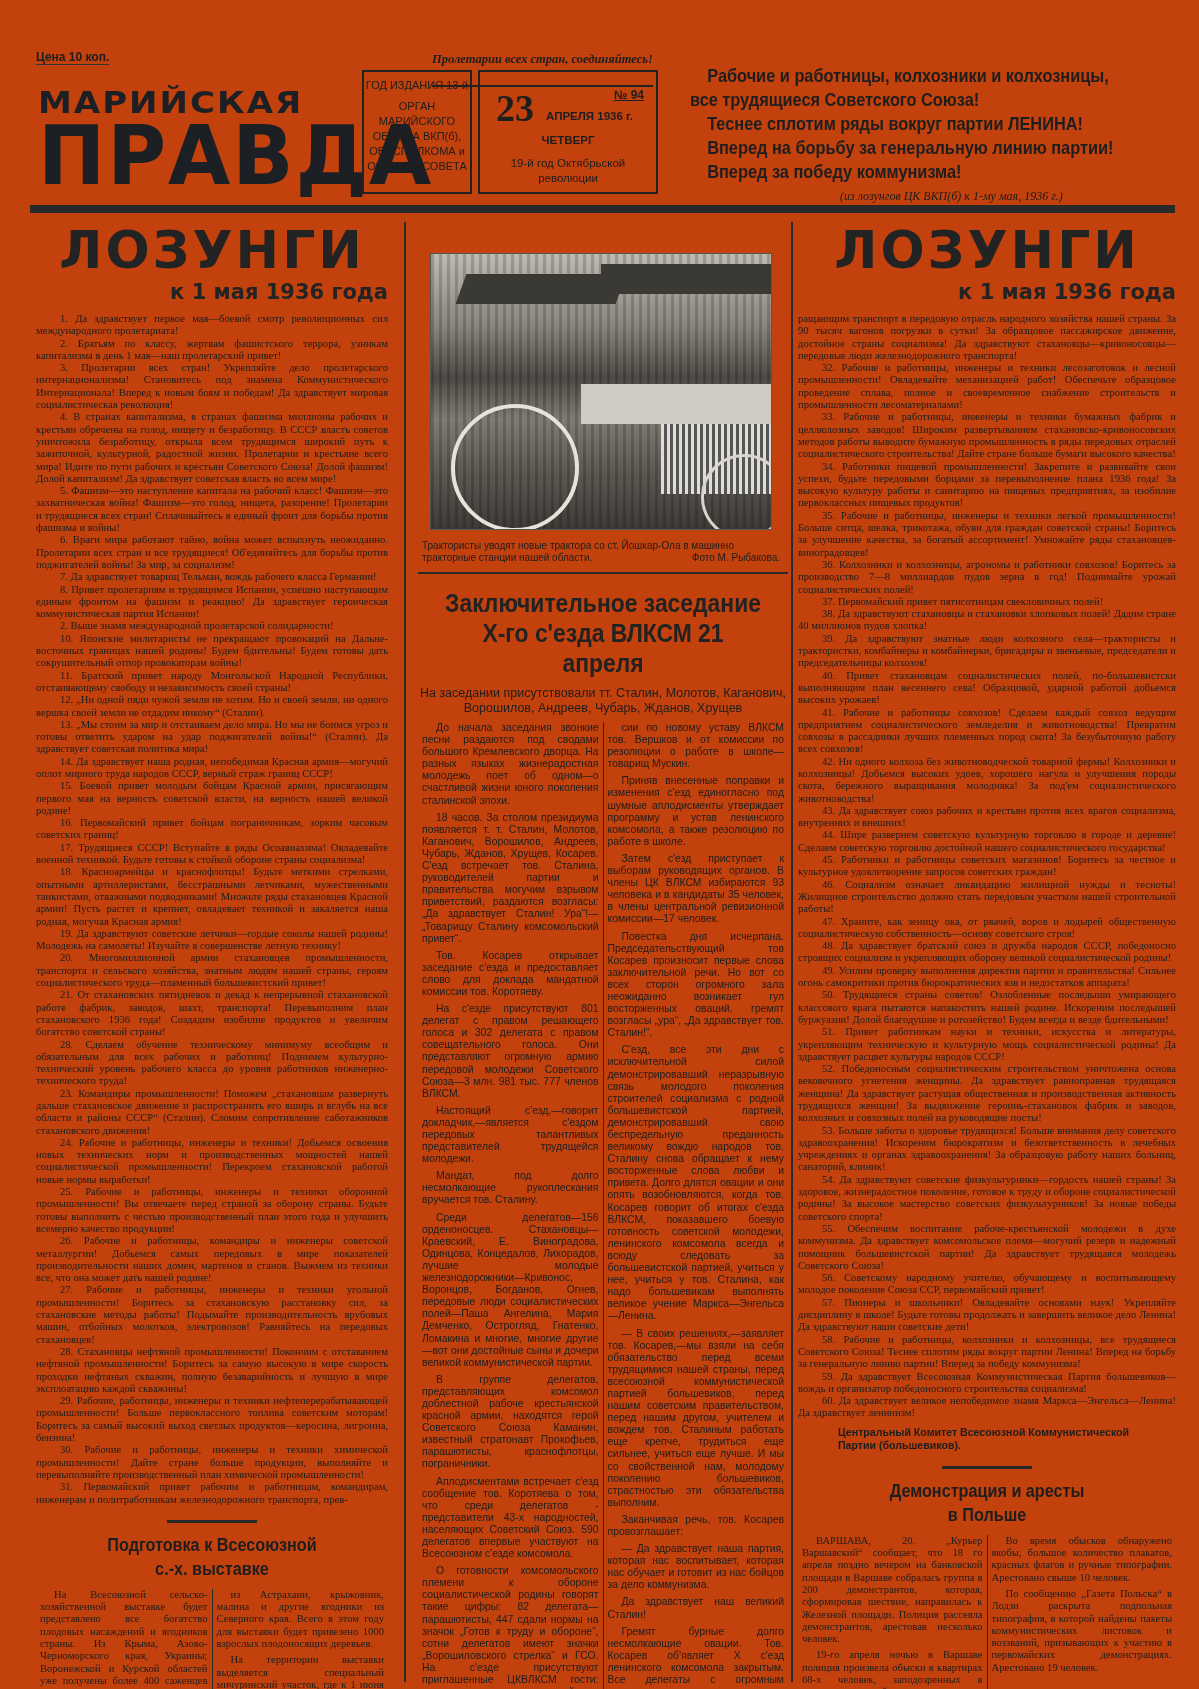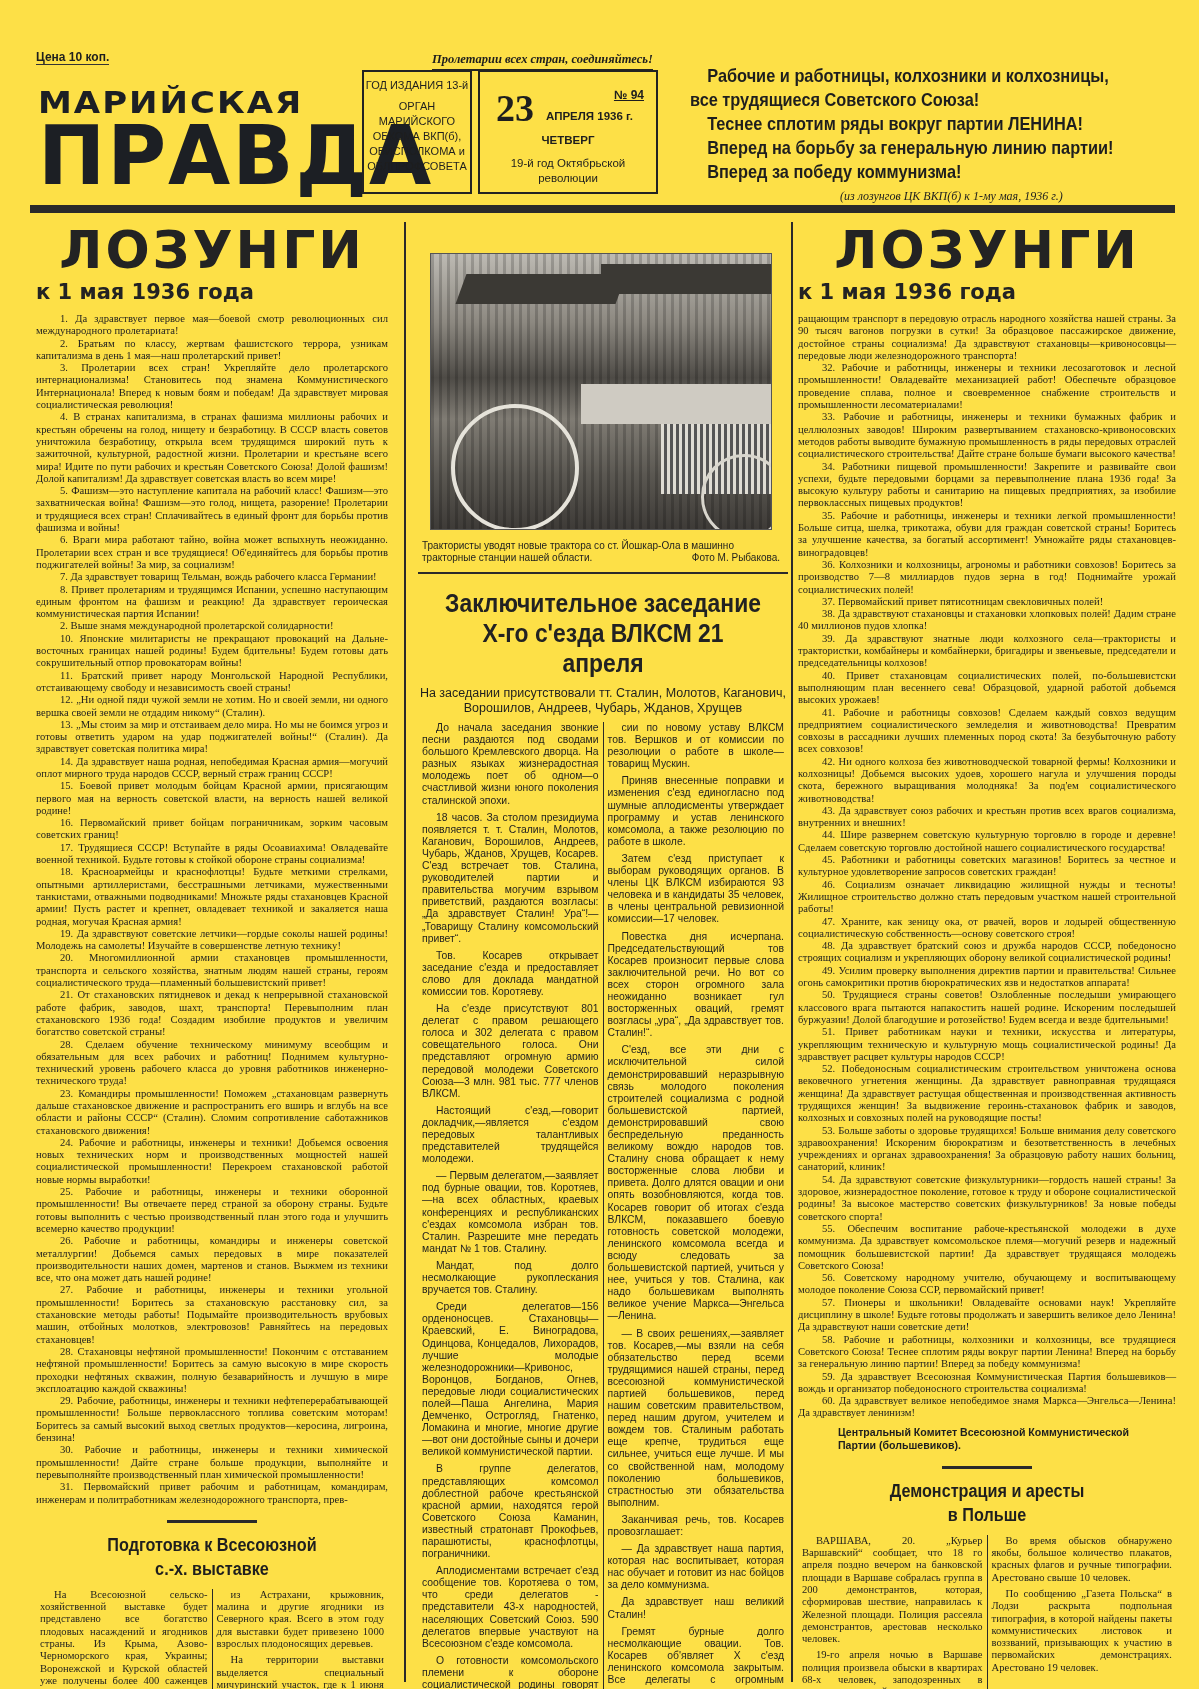--- a/index.html
+++ b/index.html
@@ -3,23 +3,23 @@
 <meta charset="utf-8">
 <style>
   html, body { margin: 0; padding: 0; }
   body {
     width: 1199px; height: 1689px; overflow: hidden;
     background: #d9d6cf;
     font-family: "Liberation Serif", serif;
     color: #1e1e1e;
     position: relative;
   }
-  .page { position: absolute; left: 0; top: 0; width: 1199px; height: 1689px; background: #fde047; }
+  .page { position: absolute; left: 0; top: 0; width: 1199px; height: 1689px; background: #c2410c; }
   .price { position: absolute; left: 36px; top: 50px; font-size: 12px; font-family: "Liberation Sans", sans-serif; font-weight: bold; border-bottom: 1px solid #333; }
-  .motto { position: absolute; left: 432px; top: 52px; font-size: 12.5px; font-style: italic; font-weight: bold; border-bottom: 2px solid #222; padding-bottom: 2px; }
+  .motto { position: absolute; left: 432px; top: 52px; font-size: 12.5px; font-style: italic; font-weight: bold; border-bottom: 2px solid #222; padding-bottom: 18px; }
   .masthead-top { position: absolute; left: 38px; top: 84px; font-family: "DejaVu Sans", sans-serif; font-weight: bold; font-size: 34px; letter-spacing: 2px; color: #1c1f24; transform: scaleY(0.9); transform-origin: left top; }
   .masthead-main { position: absolute; left: 38px; top: 108px; font-family: "DejaVu Sans", sans-serif; font-weight: bold; font-size: 82px; letter-spacing: 2px; color: #1c1f24; transform: scaleX(0.98); transform-origin: left top; }
   .organ-box { position: absolute; left: 362px; top: 70px; width: 110px; height: 124px; border-left: 2px solid #222; border-right: 2px solid #222; border-top: 2px solid #222; border-bottom: 2px solid #222; text-align: center; font-family: "Liberation Sans", sans-serif; font-size: 11px; line-height: 15px; padding-top: 6px; box-sizing: border-box; }
   .organ-box .year { font-size: 11px; margin-bottom: 6px; }
   .date-box { position: absolute; left: 478px; top: 70px; width: 180px; height: 124px; border: 2px solid #222; box-sizing: border-box; font-family: "Liberation Sans", sans-serif; text-align: center; }
   .date-day { position: absolute; left: 16px; top: 14px; font-size: 38px; font-family: "Liberation Serif", serif; font-weight: bold; }
   .date-no { position: absolute; right: 12px; top: 16px; font-size: 12px; font-weight: bold; text-decoration: underline; }
   .date-month { position: absolute; left: 66px; top: 38px; font-size: 11.5px; font-weight: bold; }
   .date-weekday { position: absolute; left: 0; right: 0; top: 62px; font-size: 11.5px; font-weight: bold; }
   .date-rev { position: absolute; left: 0; right: 0; top: 84px; font-size: 11.5px; line-height: 15px; }
@@ -29,21 +29,21 @@
   .header-source { position: absolute; left: 840px; top: 189px; font-style: italic; font-size: 12px; }
   .top-rule { position: absolute; left: 30px; top: 205px; width: 1145px; height: 8px; background: #2a2a2a; }
 
   .col { position: absolute; box-sizing: border-box; }
   .col-left { left: 36px; top: 215px; width: 352px; }
   .col-mid { left: 418px; top: 215px; width: 370px; }
   .col-right { left: 798px; top: 215px; width: 378px; }
   .vrule { position: absolute; width: 2px; background: #2a2a2a; }
 
   .lozungi-title { text-align: center; font-family: "DejaVu Sans", sans-serif; font-weight: bold; font-size: 52px; letter-spacing: 3px; line-height: 58px; margin-top: 6px; color: #232323; }
-  .lozungi-sub { text-align: left; font-family: "DejaVu Sans", sans-serif; font-weight: bold; font-size: 21px; line-height: 26px; margin-bottom: 8px; color: #232323; }
+  .lozungi-sub { text-align: right; font-family: "DejaVu Sans", sans-serif; font-weight: bold; font-size: 21px; line-height: 26px; margin-bottom: 8px; color: #232323; }
   .slogans { font-size: 10.6px; line-height: 12.3px; text-align: justify; }
   .slogans p { margin: 0; text-indent: 24px; }
 
   .photo { width: 340px; height: 275px; margin: 38px 0 0 12px; background:
       repeating-linear-gradient(90deg, rgba(0,0,0,0.18) 0 3px, rgba(255,255,255,0.0) 3px 8px),
       linear-gradient(180deg, #bdbab3 0%, #8c8880 25%, #4e4b46 45%, #807c74 60%, #5b5852 80%, #3e3b37 100%);
     position: relative; overflow: hidden; border: 1px solid #555; }
   .photo .wheel1 { position: absolute; left: 20px; top: 150px; width: 120px; height: 120px; border-radius: 50%; border: 4px solid #e6e3da; }
   .photo .wheel2 { position: absolute; left: 270px; top: 200px; width: 80px; height: 80px; border-radius: 50%; border: 3px solid #d9d6cd; }
   .photo .hood { position: absolute; left: 150px; top: 130px; width: 190px; height: 40px; background: #cfcbc2; }
@@ -184,21 +184,20 @@
       <div>Х-го с'езда ВЛКСМ 21 апреля</div>
     </div>
     <div class="article-lead">На заседании присутствовали тт. Сталин, Молотов, Каганович, Ворошилов, Андреев, Чубарь, Жданов, Хрущев</div>
     <div class="two-col">
       <div class="c">
         <p>До начала заседания звонкие песни раздаются под сводами большого Кремлевского дворца. На разных языках жизнерадостная молодежь поет об одном—о счастливой жизни юного поколения сталинской эпохи.</p>
         <p>18 часов. За столом президиума появляется т. т. Сталин, Молотов, Каганович, Ворошилов, Андреев, Чубарь, Жданов, Хрущев, Косарев. С'езд встречает тов. Сталина, руководителей партии и правительства могучим взрывом приветствий, раздаются возгласы: „Да здравствует Сталин! Ура“!—„Товарищу Сталину комсомольский привет“.</p>
         <p>Тов. Косарев открывает заседание с'езда и предоставляет слово для доклада мандатной комиссии тов. Коротяеву.</p>
         <p>На с'езде присутствуют 801 делегат с правом решающего голоса и 302 делегата с правом совещательного голоса. Они представляют огромную армию передовой молодежи Советского Союза—3 млн. 981 тыс. 777 членов ВЛКСМ.</p>
         <p>Настоящий с'езд,—говорит докладчик,—является с'ездом передовых талантливых представителей трудящейся молодежи.</p>
-        <p>— Первым делегатом,—заявляет под бурные овации, тов. Коротяев, —на всех областных, краевых конференциях и республиканских с'ездах комсомола избран тов. Сталин. Разрешите мне передать мандат № 1 тов. Сталину.</p>
         <p>Мандат, под долго несмолкающие рукоплескания вручается тов. Сталину.</p>
         <p>Среди делегатов—156 орденоносцев. Стахановцы—Краевский, Е. Виноградова, Одинцова, Концедалов, Лихорадов, лучшие молодые железнодорожники—Кривонос, Воронцов, Богданов, Огнев, передовые люди социалистических полей—Паша Ангелина, Мария Демченко, Острогляд, Гнатенко, Ломакина и многие, многие другие—вот они достойные сыны и дочери великой коммунистической партии.</p>
         <p>В группе делегатов, представляющих комсомол доблестной рабоче крестьянской красной армии, находятся герой Советского Союза Каманин, известный стратонавт Прокофьев, парашютисты, краснофлотцы, пограничники.</p>
         <p>Аплодисментами встречает с'езд сообщение тов. Коротяева о том, что среди делегатов - представители 43-х народностей, населяющих Советский Союз. 590 делегатов впервые участвуют на Всесоюзном с'езде комсомола.</p>
         <p>О готовности комсомольского племени к обороне социалистической родины говорят такие цифры: 82 делегата—парашютисты, 447 сдали нормы на значок „Готов к труду и обороне“, сотни делегатов имеют значки „Ворошиловского стрелка“ и ГСО. На с'езде присутствуют приглашенные ЦКВЛКСМ гости: орденоносцы сельского хозяйства, пограничники, молодежь национальных республик.</p>
 
       </div>
       <div class="c">
         <p>сии по новому уставу ВЛКСМ тов. Вершков и от комиссии по резолюции о работе в школе—товарищ Мускин.</p>
         <p>Приняв внесенные поправки и изменения с'езд единогласно под шумные аплодисменты утверждает программу и устав ленинского комсомола, а также резолюцию по работе в школе.</p>

